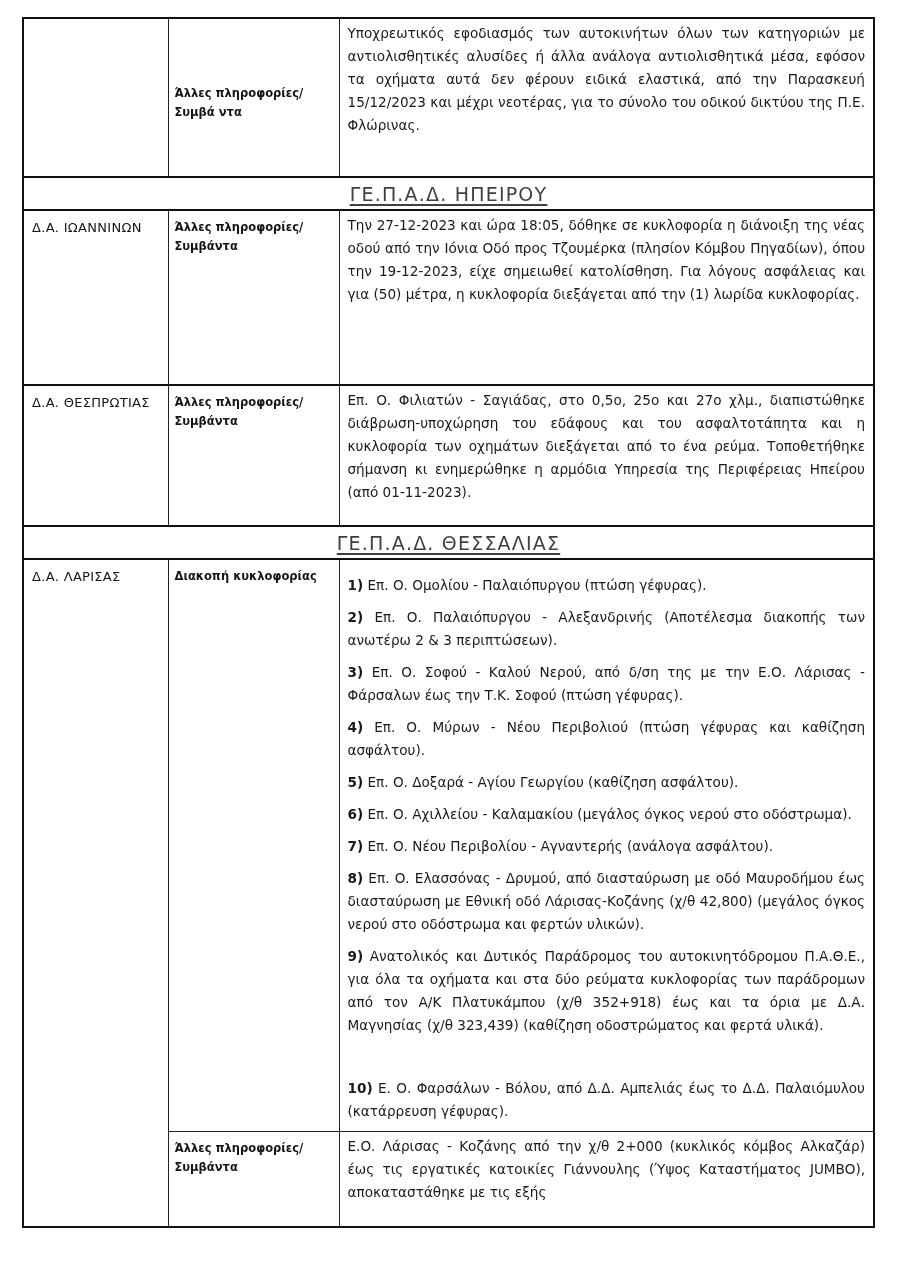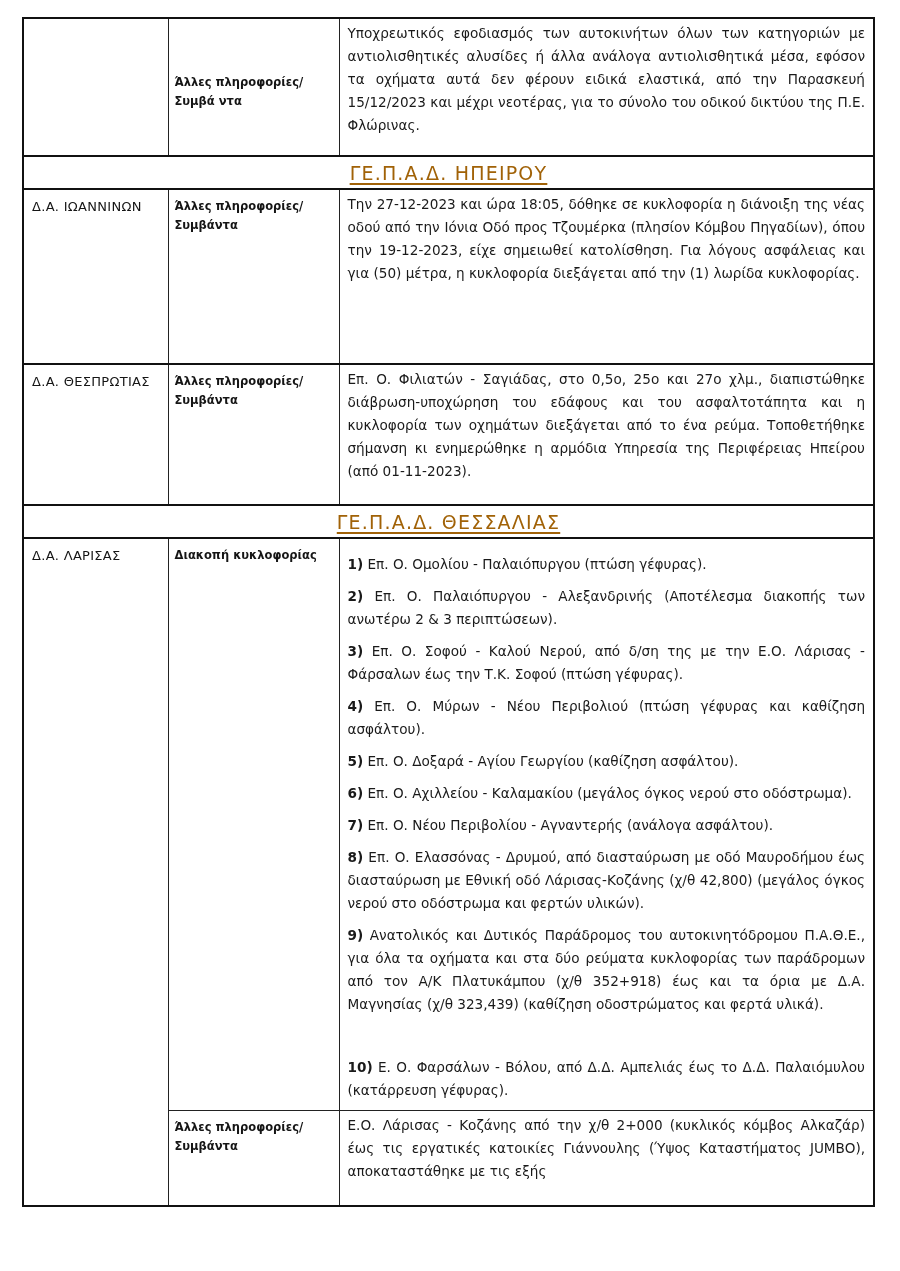--- a/index.html
+++ b/index.html
@@ -70,29 +70,29 @@
       height: 33px;
       padding: 1px 0 0 0;
       border-top: 2.5px solid #111;
       border-bottom: 2.5px solid #111;
       vertical-align: middle;
     }
     .region-title {
       display: inline-block;
       font-size: 19px;
       letter-spacing: 1.2px;
-      color: #a16207;
+      color: #404040;
       text-decoration: underline;
       text-decoration-thickness: 2px;
       text-underline-offset: 3px;
       font-family: "DejaVu Sans", sans-serif;
     }
     tr.sep td { border-top: 2px solid #111; }
 
-    .row-florina td { height: 138px; }
+    .row-florina td { height: 159px; }
     .row-ioannina td { height: 175px; }
     .row-thesp td { height: 141px; }
     .row-larisa-last td { height: 95px; }
   </style>
 </head>
 <body>
 
 <div class="page">
   <table class="doc">
     <colgroup>

